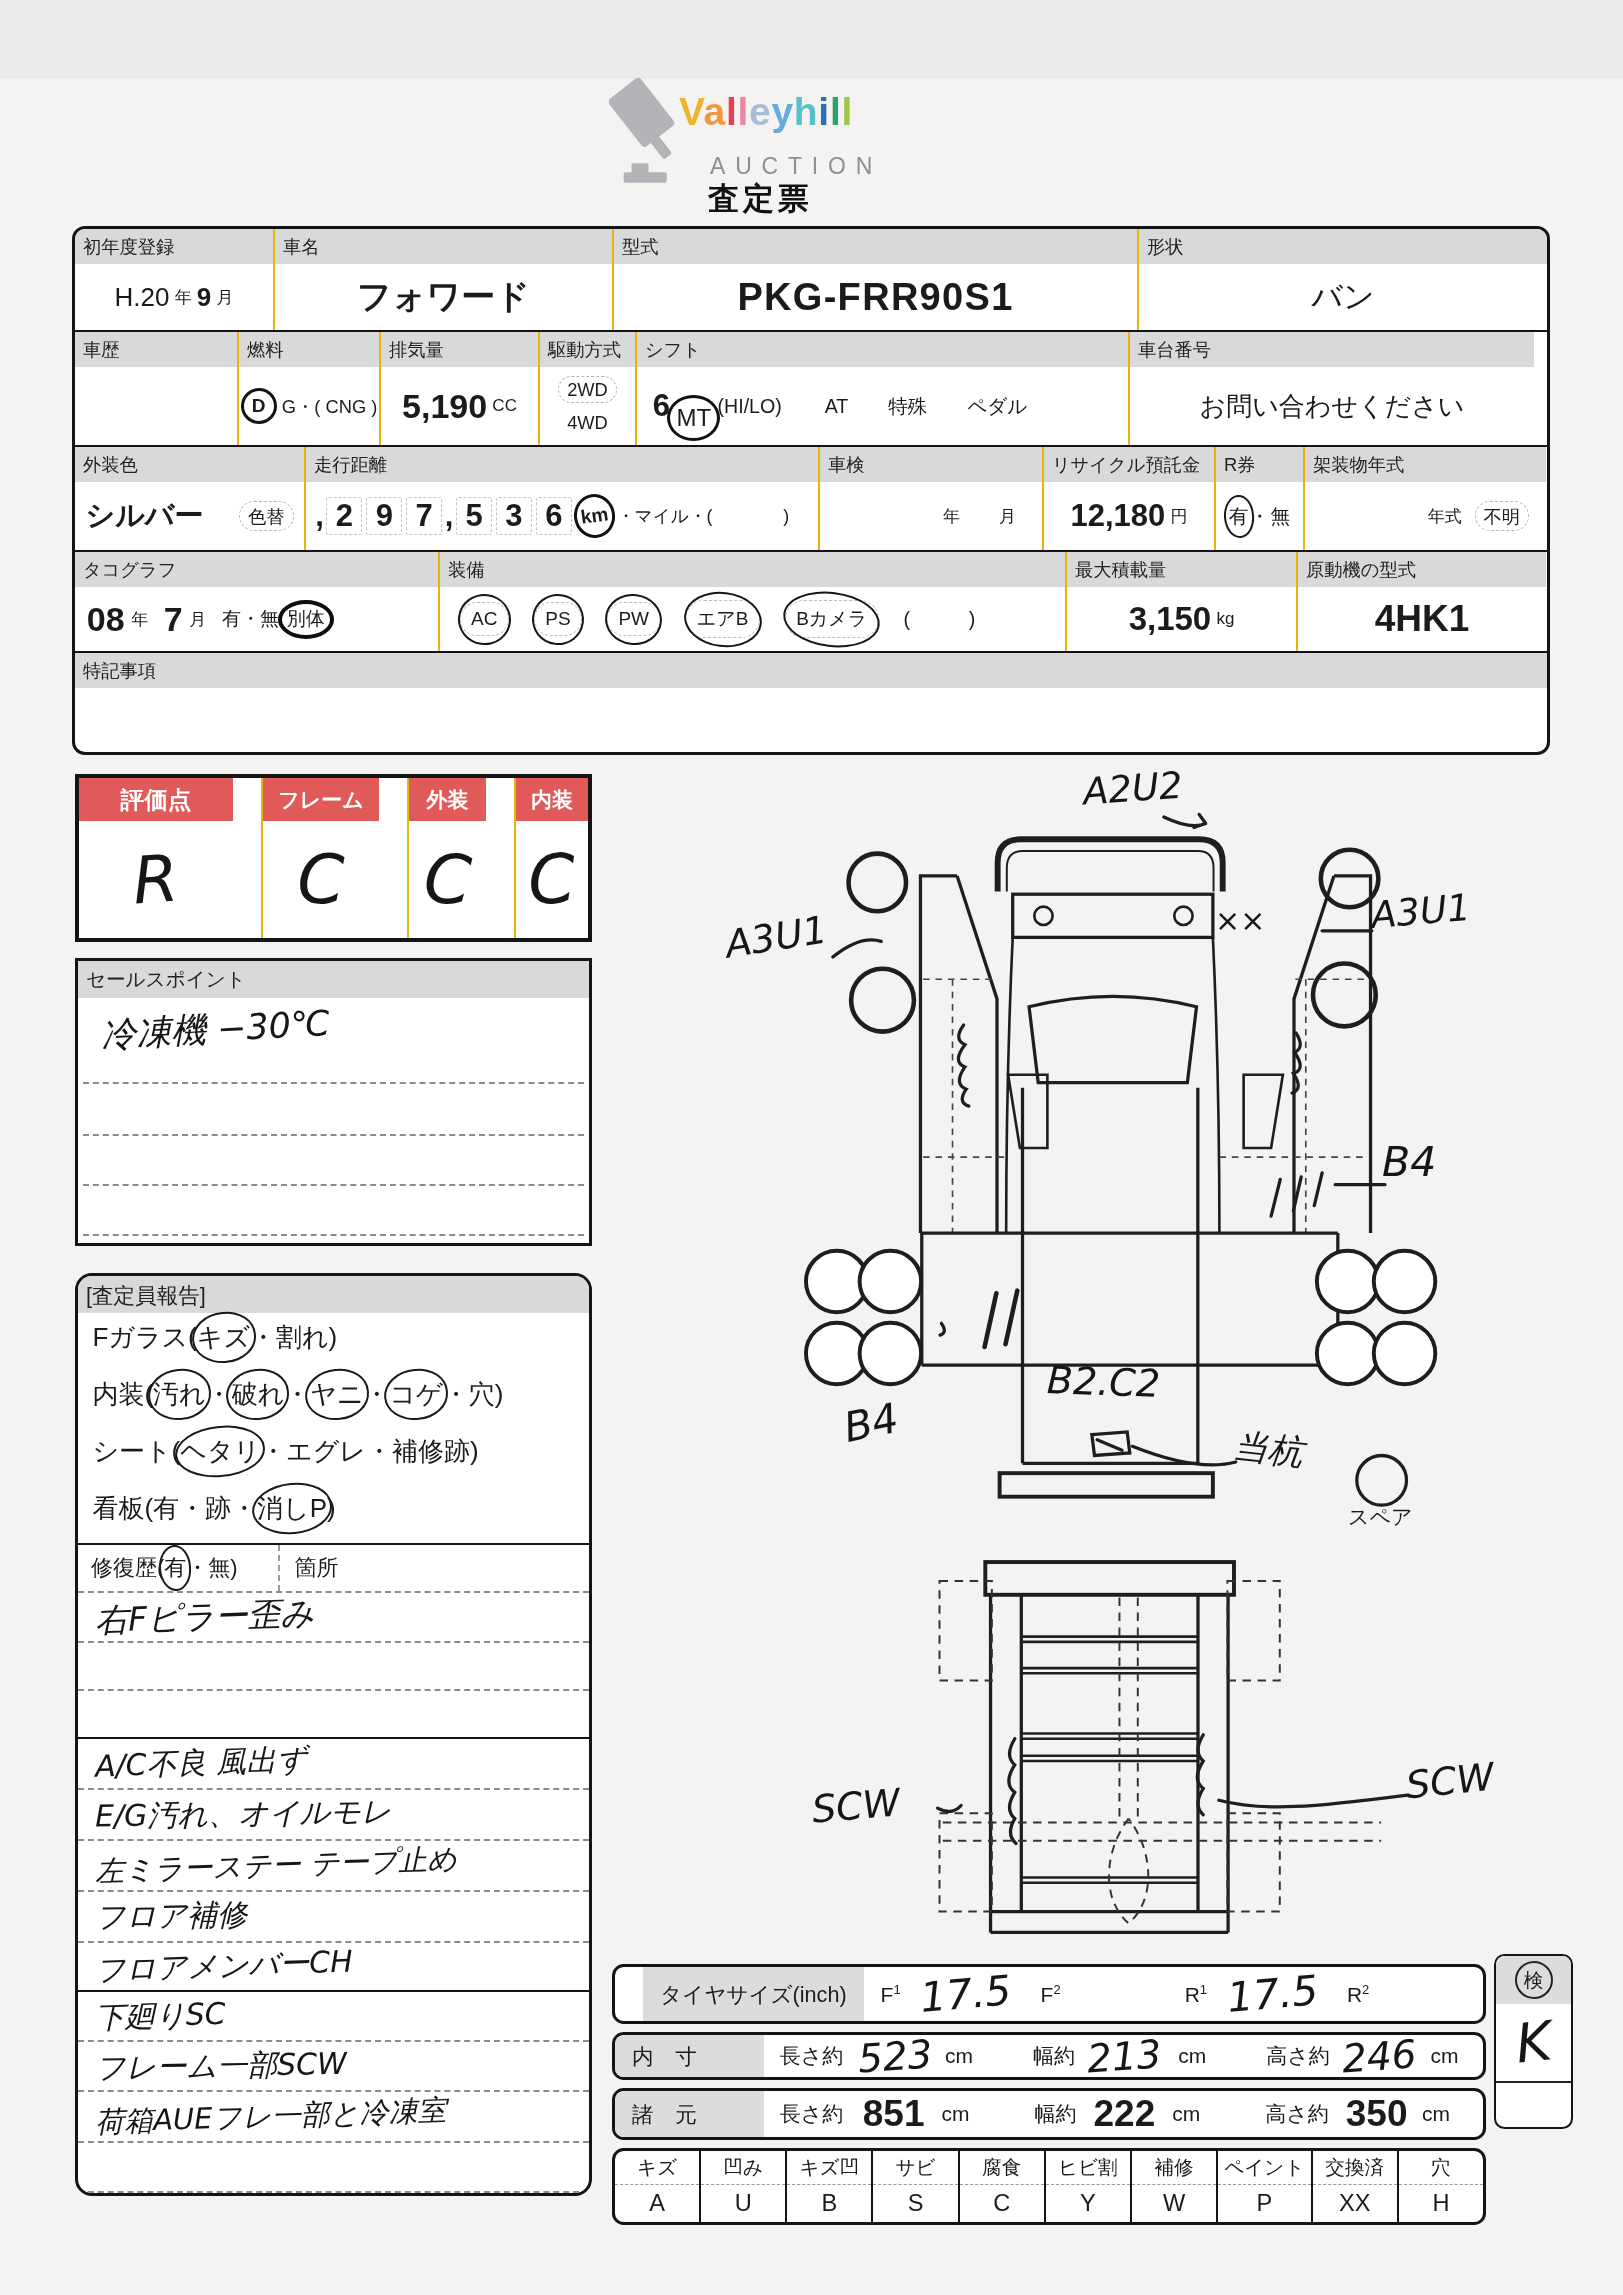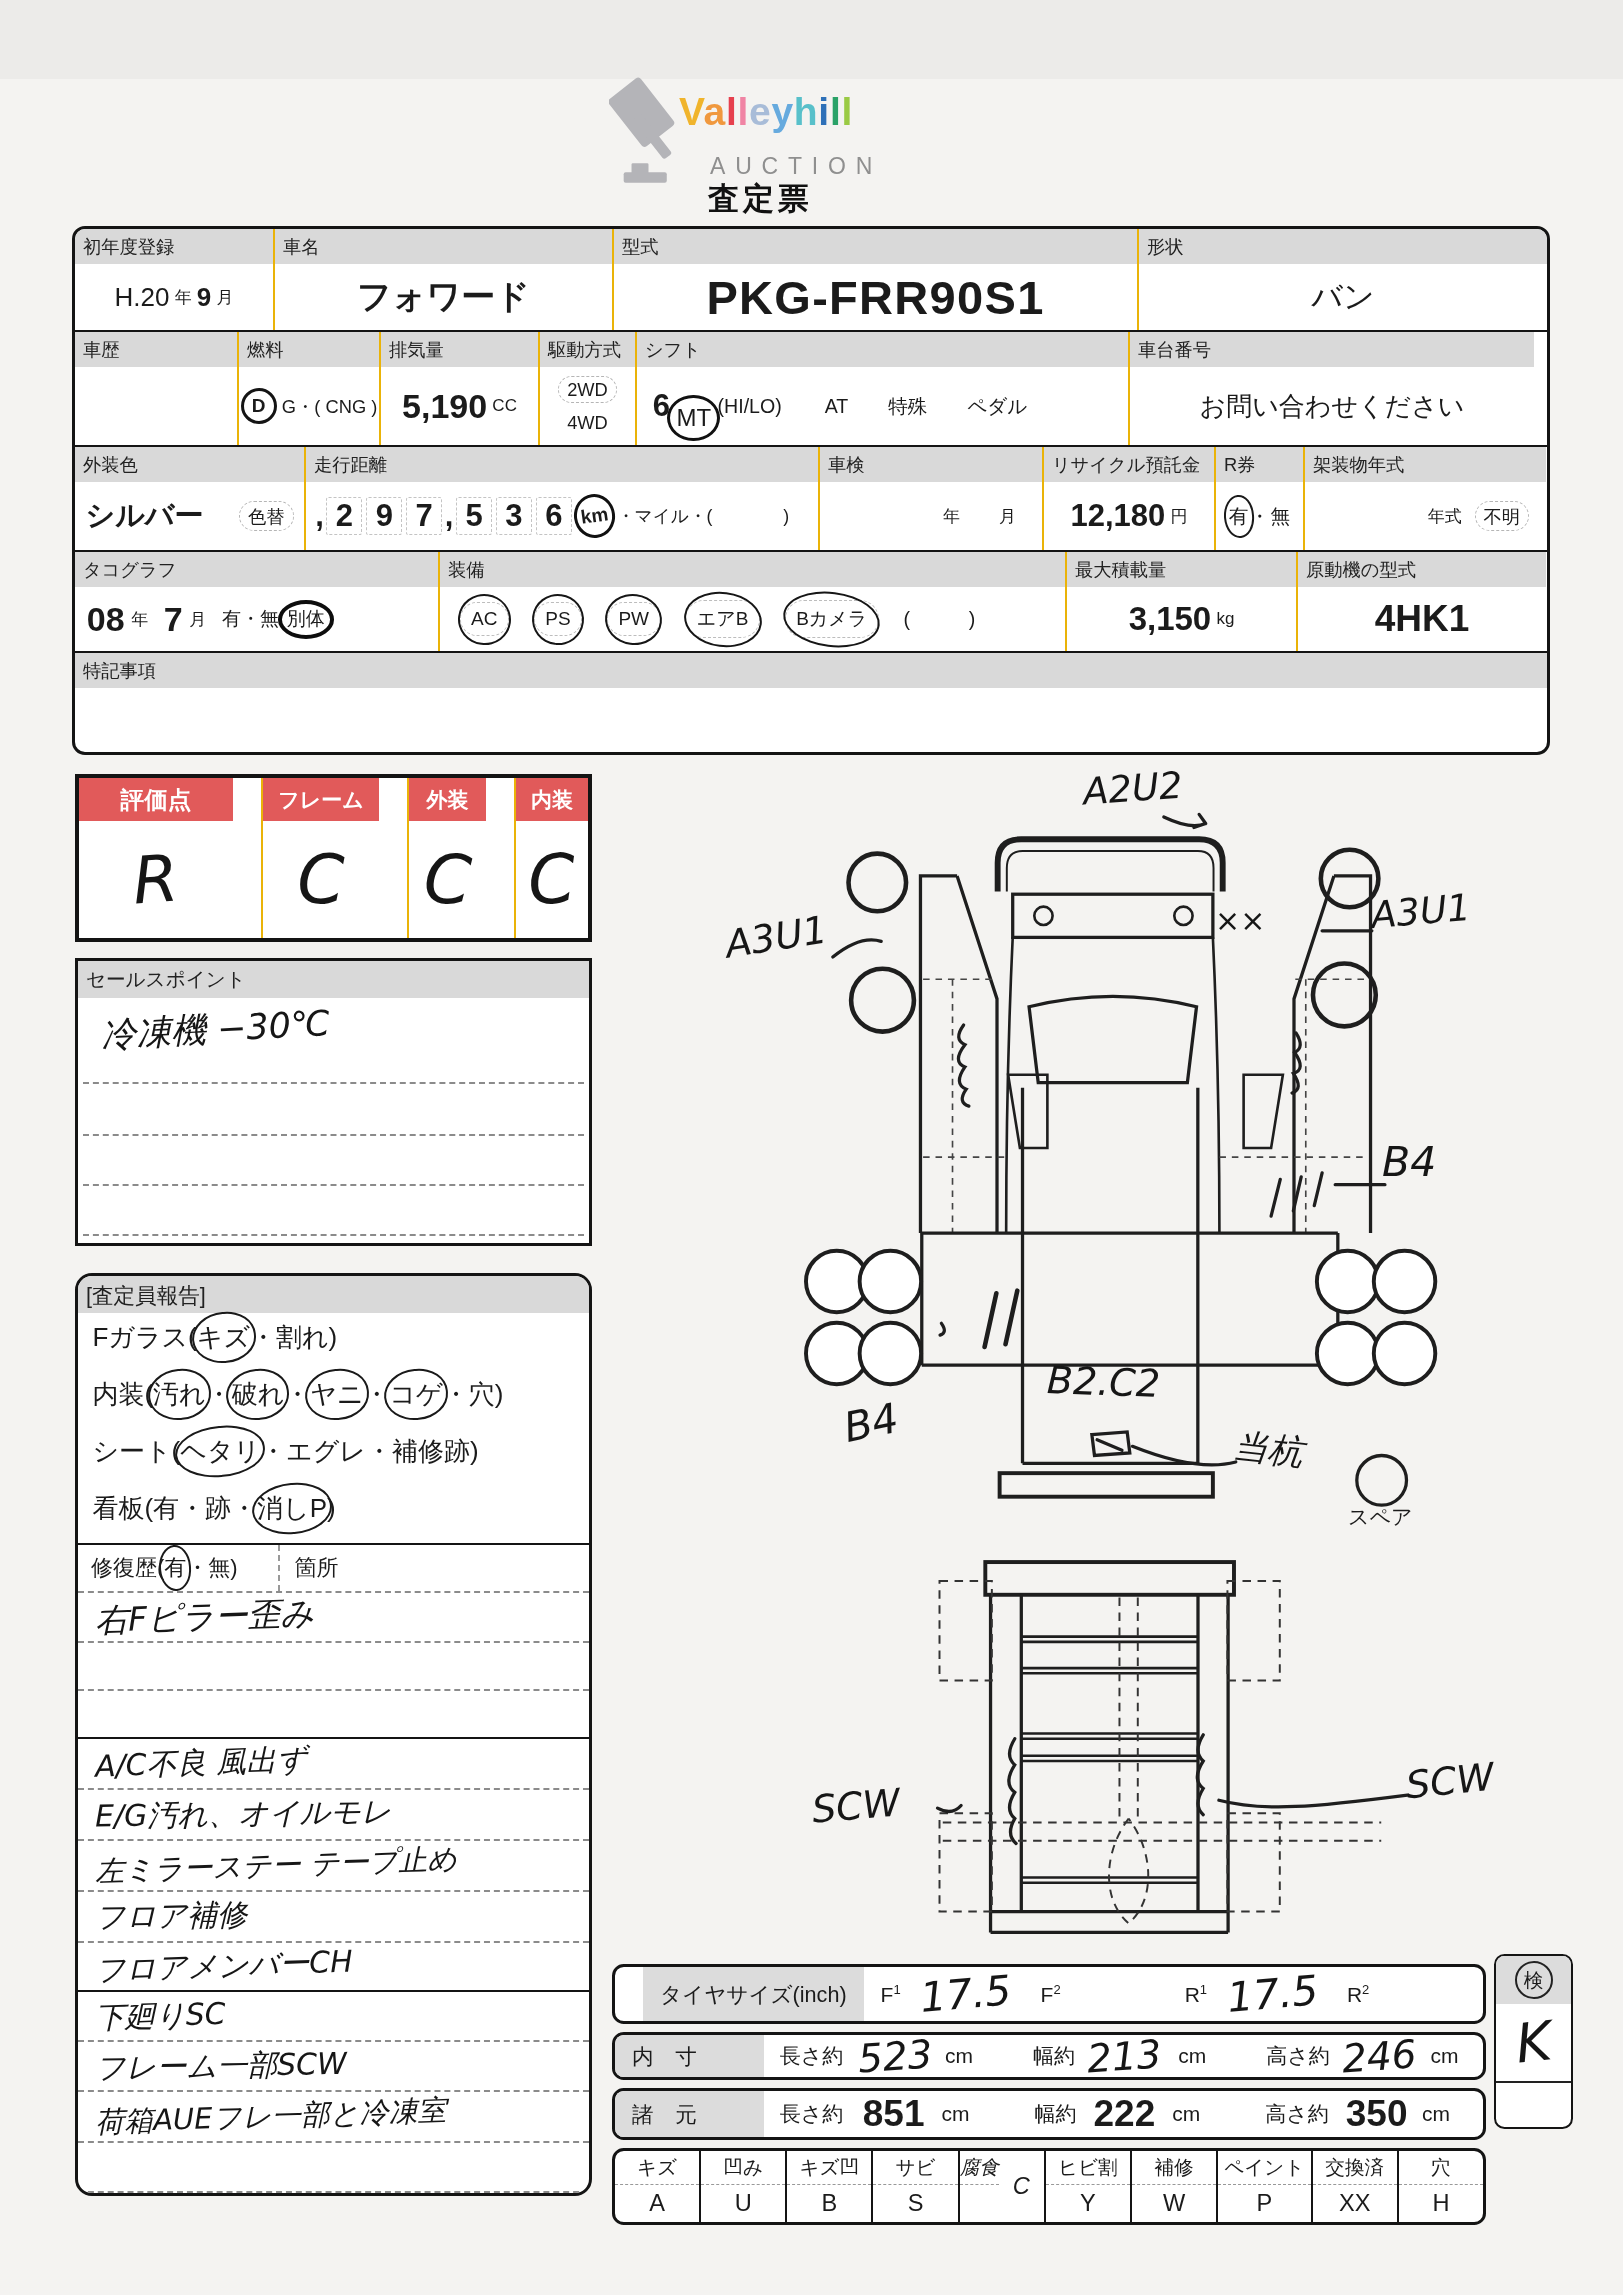--- a/index.html
+++ b/index.html
@@ -93,21 +93,21 @@
       </div>
       <div class="cell" style="width:339px;">
         <div class="cell-label">車名</div>
         <div class="val">
             <span style="font-size:34px;font-weight:bold;">フォワード</span>
           </div>
       </div>
       <div class="cell" style="width:525px;">
         <div class="cell-label">型式</div>
         <div class="val">
-            <span style="font-size:47px;font-weight:bold;letter-spacing:1.3px;">PKG-FRR90S1</span>
+            <span style="font-size:38px;font-weight:bold;letter-spacing:1.3px;">PKG-FRR90S1</span>
           </div>
       </div>
       <div class="cell" style="width:410px;">
         <div class="cell-label">形状</div>
         <div class="val">
             <span style="font-size:31px;">バン</span>
           </div>
       </div>
     </div>
 
@@ -516,21 +516,21 @@
         <div style="flex:1;display:flex;align-items:center;justify-content:center;font-size:23.6px;">U</div>
       </div>
       <div style="flex:1;display:flex;flex-direction:column;border-left:2px solid #141414;">
         <div style="height:33px;display:flex;align-items:center;justify-content:center;font-size:19.6px;border-bottom:1.3px dashed #999;">キズ凹</div>
         <div style="flex:1;display:flex;align-items:center;justify-content:center;font-size:23.6px;">B</div>
       </div>
       <div style="flex:1;display:flex;flex-direction:column;border-left:2px solid #141414;">
         <div style="height:33px;display:flex;align-items:center;justify-content:center;font-size:19.6px;border-bottom:1.3px dashed #999;">サビ</div>
         <div style="flex:1;display:flex;align-items:center;justify-content:center;font-size:23.6px;">S</div>
       </div>
-      <div style="flex:1;display:flex;border-left:2px solid #141414;font-style:italic;">
+      <div style="flex:1;display:flex;flex-direction:column;border-left:2px solid #141414;">
         <div style="height:33px;display:flex;align-items:center;justify-content:center;font-size:19.6px;border-bottom:1.3px dashed #999;">腐食</div>
         <div style="flex:1;display:flex;align-items:center;justify-content:center;font-size:23.6px;">C</div>
       </div>
       <div style="flex:1;display:flex;flex-direction:column;border-left:2px solid #141414;">
         <div style="height:33px;display:flex;align-items:center;justify-content:center;font-size:19.6px;border-bottom:1.3px dashed #999;">ヒビ割</div>
         <div style="flex:1;display:flex;align-items:center;justify-content:center;font-size:23.6px;">Y</div>
       </div>
       <div style="flex:1;display:flex;flex-direction:column;border-left:2px solid #141414;">
         <div style="height:33px;display:flex;align-items:center;justify-content:center;font-size:19.6px;border-bottom:1.3px dashed #999;">補修</div>
         <div style="flex:1;display:flex;align-items:center;justify-content:center;font-size:23.6px;">W</div>

